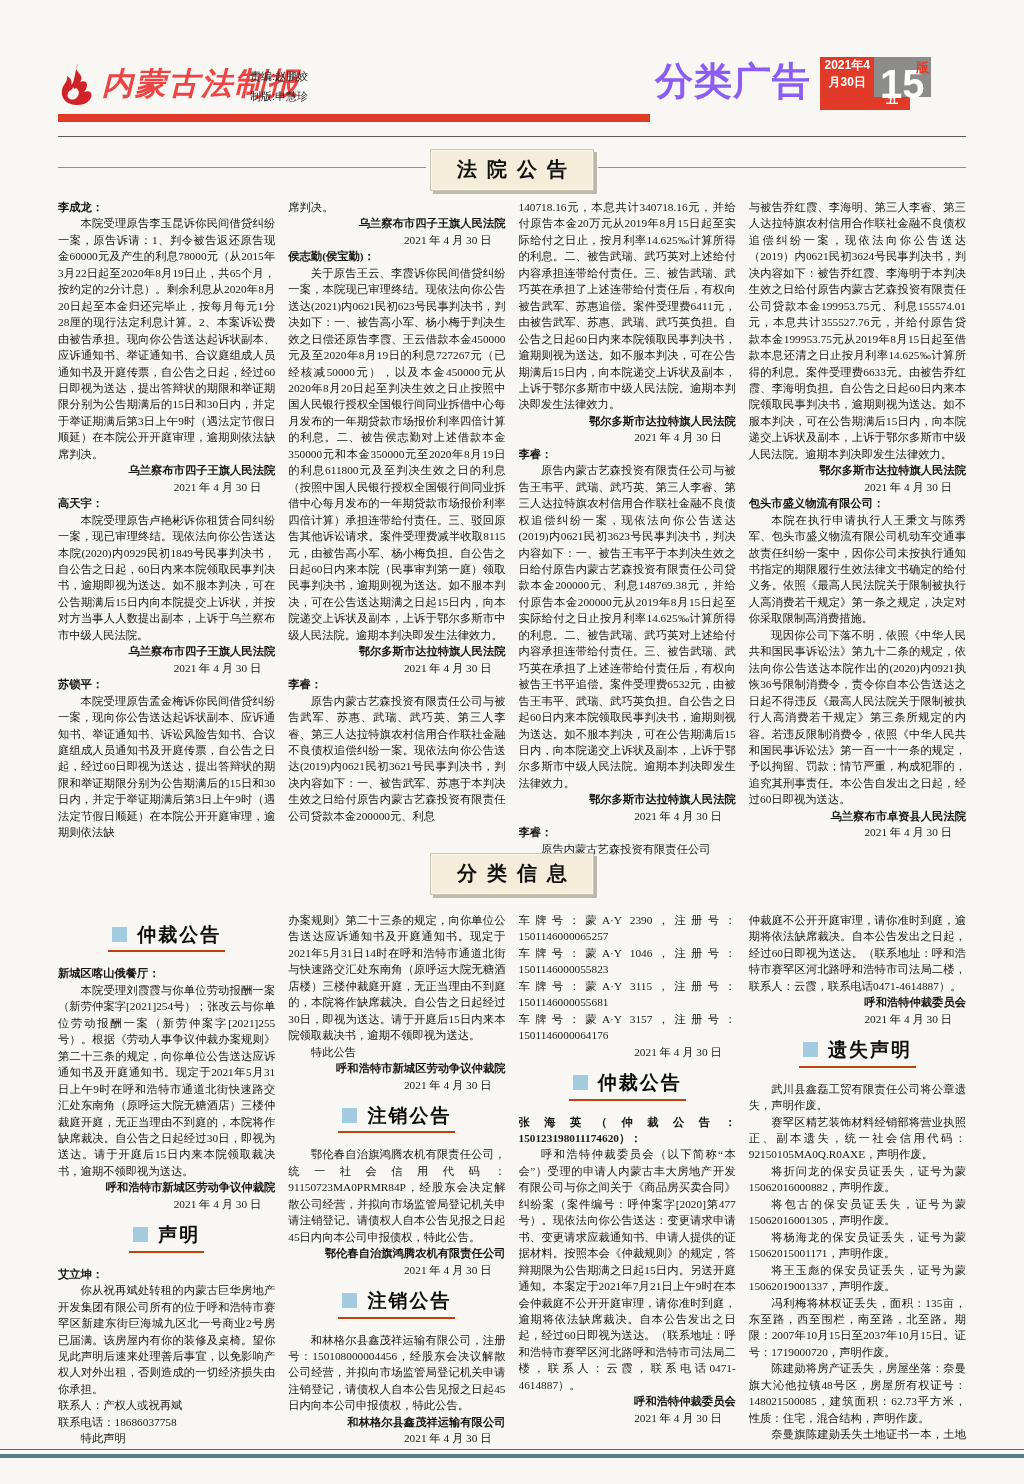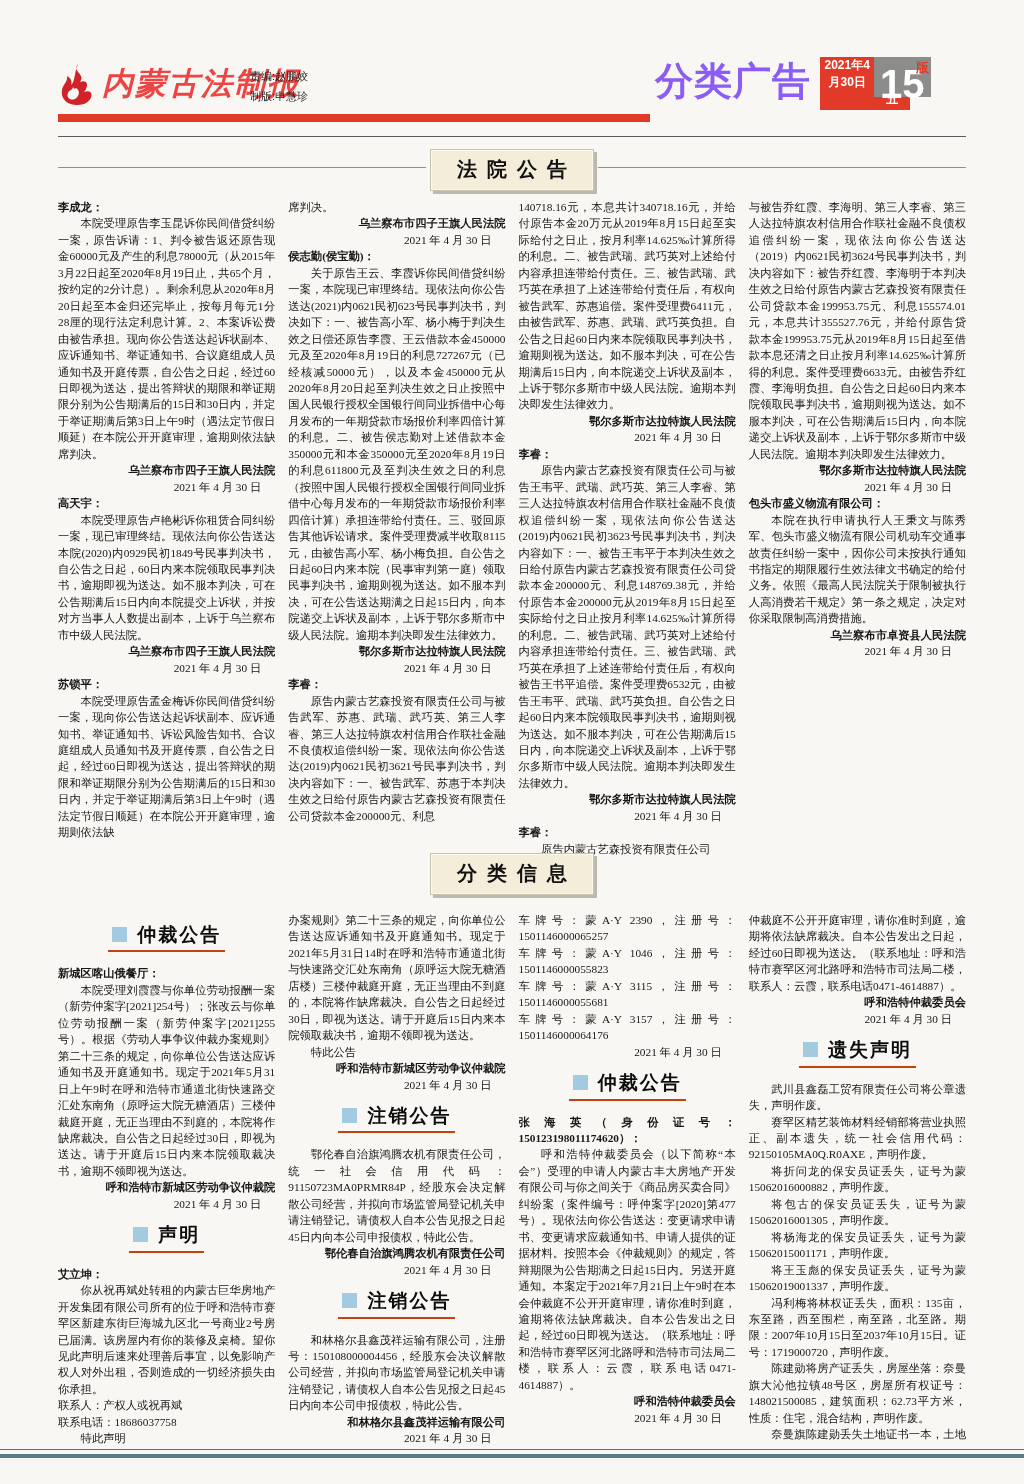--- a/index.html
+++ b/index.html
@@ -138,20 +138,21 @@
       <p class="p-date">2021 年 4 月 30 日</p>
       <p class="p-name">李睿：</p>
       <p class="p-body">原告内蒙古艺森投资有限责任公司</p>
     </div>
     <div class="col">
       <p class="p-cont">与被告乔红霞、李海明、第三人李睿、第三人达拉特旗农村信用合作联社金融不良债权追偿纠纷一案，现依法向你公告送达（2019）内0621民初3624号民事判决书，判决内容如下：被告乔红霞、李海明于本判决生效之日给付原告内蒙古艺森投资有限责任公司贷款本金199953.75元、利息155574.01元，本息共计355527.76元，并给付原告贷款本金199953.75元从2019年8月15日起至借款本息还清之日止按月利率14.625‰计算所得的利息。案件受理费6633元。由被告乔红霞、李海明负担。自公告之日起60日内来本院领取民事判决书，逾期则视为送达。如不服本判决，可在公告期满后15日内，向本院递交上诉状及副本，上诉于鄂尔多斯市中级人民法院。逾期本判决即发生法律效力。</p>
       <p class="p-court">鄂尔多斯市达拉特旗人民法院</p>
       <p class="p-date">2021 年 4 月 30 日</p>
       <p class="p-name">包头市盛义物流有限公司：</p>
       <p class="p-body">本院在执行申请执行人王秉文与陈秀军、包头市盛义物流有限公司机动车交通事故责任纠纷一案中，因你公司未按执行通知书指定的期限履行生效法律文书确定的给付义务。依照《最高人民法院关于限制被执行人高消费若干规定》第一条之规定，决定对你采取限制高消费措施。</p>
+      <p class="p-body">现因你公司下落不明，依照《中华人民共和国民事诉讼法》第九十二条的规定，依法向你公告送达本院作出的(2020)内0921执恢36号限制消费令，责令你自本公告送达之日起不得违反《最高人民法院关于限制被执行人高消费若干规定》第三条所规定的内容。若违反限制消费令，依照《中华人民共和国民事诉讼法》第一百一十一条的规定，予以拘留、罚款；情节严重，构成犯罪的，追究其刑事责任。本公告自发出之日起，经过60日即视为送达。</p>
       <p class="p-court">乌兰察布市卓资县人民法院</p>
       <p class="p-date">2021 年 4 月 30 日</p>
     </div>
   </div>
 
 <div class="banner" style="top:853px;">分类信息</div>
 
 <div class="cols" id="class-cols">
     <div class="col">
       <div class="cat-header"><span class="cat-inner"><span class="cat-square"></span><span class="cat-title">仲裁公告</span></span></div>
@@ -180,21 +181,21 @@
       <p class="p-court">和林格尔县鑫茂祥运输有限公司</p>
       <p class="p-date">2021 年 4 月 30 日</p>
     </div>
     <div class="col">
       <p class="p-cont">车牌号：蒙A·Y 2390，注册号：1501146000065257</p>
       <p class="p-cont">车牌号：蒙A·Y 1046，注册号：1501146000055823</p>
       <p class="p-cont">车牌号：蒙A·Y 3115，注册号：1501146000055681</p>
       <p class="p-cont">车牌号：蒙A·Y 3157，注册号：1501146000064176</p>
       <p class="p-date">2021 年 4 月 30 日</p>
       <div class="cat-header"><span class="cat-inner"><span class="cat-square"></span><span class="cat-title">仲裁公告</span></span></div>
-      <p class="p-name">张海英（身份证号：150123198011174620）：</p>
+      <p class="p-name">张海英（仲裁公告：150123198011174620）：</p>
       <p class="p-body">呼和浩特仲裁委员会（以下简称“本会”）受理的申请人内蒙古丰大房地产开发有限公司与你之间关于《商品房买卖合同》纠纷案（案件编号：呼仲案字[2020]第477号）。现依法向你公告送达：变更请求申请书、变更请求应裁通知书、申请人提供的证据材料。按照本会《仲裁规则》的规定，答辩期限为公告期满之日起15日内。另送开庭通知。本案定于2021年7月21日上午9时在本会仲裁庭不公开开庭审理，请你准时到庭，逾期将依法缺席裁决。自本公告发出之日起，经过60日即视为送达。（联系地址：呼和浩特市赛罕区河北路呼和浩特市司法局二楼，联系人：云霞，联系电话0471-4614887）。</p>
       <p class="p-court">呼和浩特仲裁委员会</p>
       <p class="p-date">2021 年 4 月 30 日</p>
     </div>
     <div class="col">
       <p class="p-cont">仲裁庭不公开开庭审理，请你准时到庭，逾期将依法缺席裁决。自本公告发出之日起，经过60日即视为送达。（联系地址：呼和浩特市赛罕区河北路呼和浩特市司法局二楼，联系人：云霞，联系电话0471-4614887）。</p>
       <p class="p-court">呼和浩特仲裁委员会</p>
       <p class="p-date">2021 年 4 月 30 日</p>
       <div class="cat-header"><span class="cat-inner"><span class="cat-square"></span><span class="cat-title">遗失声明</span></span></div>
       <p class="p-body">武川县鑫磊工贸有限责任公司将公章遗失，声明作废。</p>

